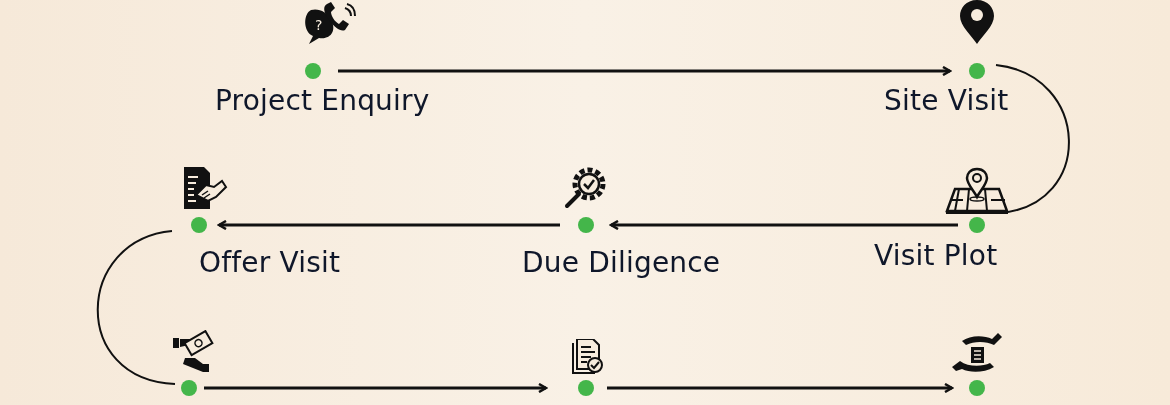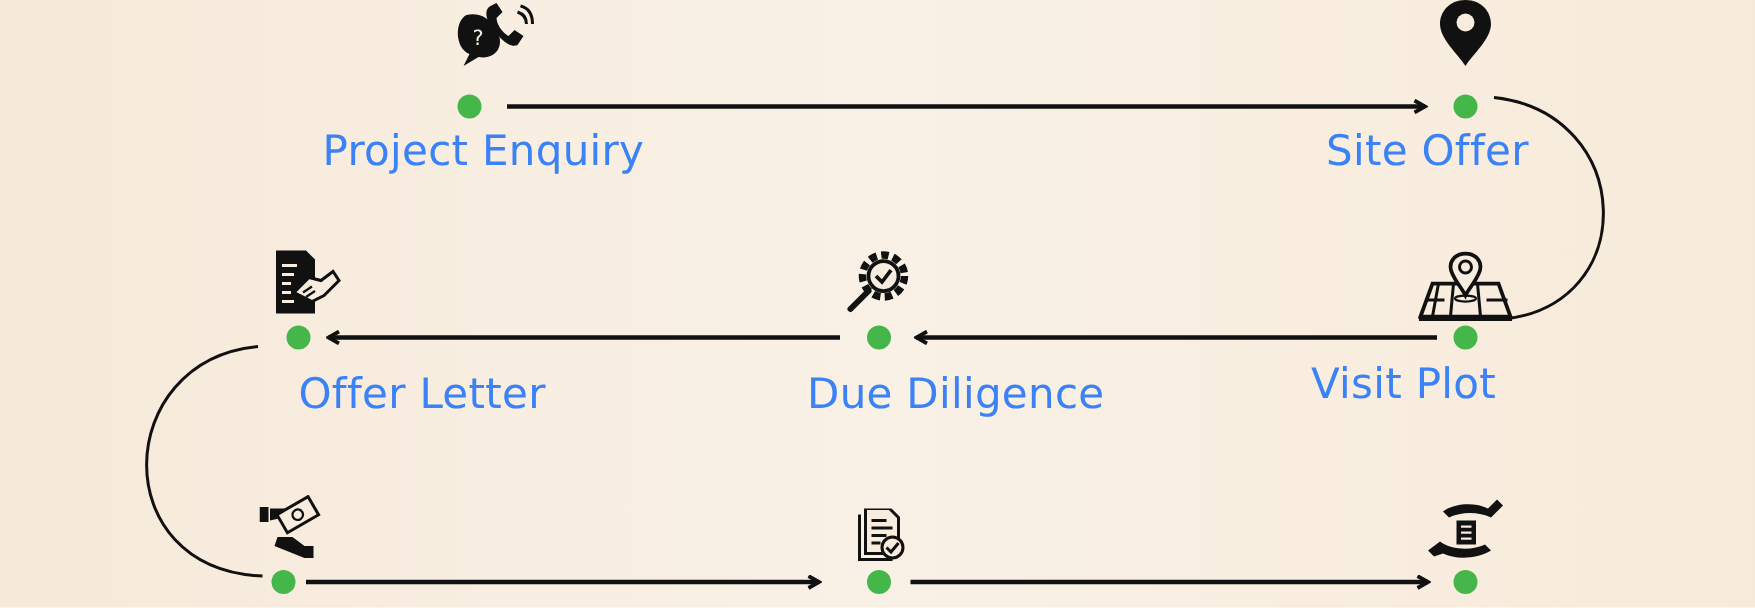--- a/index.html
+++ b/index.html
@@ -3,21 +3,21 @@
 <meta charset="utf-8">
 <style>
   html, body { margin:0; padding:0; }
   body {
     width:1170px; height:405px; overflow:hidden; position:relative;
     background: linear-gradient(90deg, #f6e9d9 0%, #f9f1e6 50%, #f7ead9 100%);
     font-family: "DejaVu Sans", "Liberation Sans", sans-serif;
   }
   svg.links { position:absolute; left:0; top:0; }
   .node { position:absolute; width:16px; height:16px; border-radius:50%; background:#44b64a; transform:translate(-50%,-50%); }
-  .label { position:absolute; font-size:28px; color:#3b82f6; white-space:nowrap; letter-spacing:0.2px; }
+  .label { position:absolute; font-size:28px; color:#0f172a; white-space:nowrap; letter-spacing:0.2px; }
   .icon { position:absolute; transform:translate(-50%,0); }
 </style>
 </head>
 <body>
 
 <svg class="links" width="1170" height="405">
   <defs>
     <marker id="ah" markerWidth="10" markerHeight="10" refX="8" refY="5" orient="auto" markerUnits="userSpaceOnUse">
       <path d="M1,1 L8,5 L1,9" fill="none" stroke="#111" stroke-width="2.5"></path>
     </marker>
@@ -34,24 +34,24 @@
 <div class="node" style="left:313px;top:71px"></div>
 <div class="node" style="left:977px;top:71px"></div>
 <div class="node" style="left:977px;top:225px"></div>
 <div class="node" style="left:586px;top:225px"></div>
 <div class="node" style="left:199px;top:225px"></div>
 <div class="node" style="left:189px;top:388px"></div>
 <div class="node" style="left:586px;top:388px"></div>
 <div class="node" style="left:977px;top:388px"></div>
 
 <div class="label" style="left:215px;top:84px">Project Enquiry</div>
-<div class="label" style="left:884px;top:84px">Site Offer</div>
+<div class="label" style="left:884px;top:84px">Site Visit</div>
 <div class="label" style="left:874px;top:239px">Visit Plot</div>
-<div class="label" style="left:538px;top:246px">Due Diligence</div>
-<div class="label" style="left:199px;top:246px">Offer Letter</div>
+<div class="label" style="left:522px;top:246px">Due Diligence</div>
+<div class="label" style="left:199px;top:246px">Offer Visit</div>
 
 <svg class="icon" style="left:333px;top:0px" width="64" height="46" viewBox="0 0 64 46">
   <path d="M10,10 C2,14 2,32 12,36 L8,44 L18,38 C30,40 36,30 30,20 C26,12 18,8 10,10 Z" fill="#111"></path>
   <text x="14" y="30" font-size="14" fill="#f7ecdd" font-family="DejaVu Sans, sans-serif">?</text>
   <path d="M26,4 C22,6 22,12 28,20 C34,28 40,32 44,30 L48,24 L42,20 L38,24 C34,22 30,16 30,12 L34,8 L30,2 Z" fill="#111"></path>
   <path d="M44,8 Q50,10 50,16 M46,4 Q54,6 54,16" fill="none" stroke="#111" stroke-width="2"></path>
 </svg>
 
 <svg class="icon" style="left:977px;top:0px" width="34" height="46" viewBox="0 0 34 46">
   <path d="M17,0 C6,0 0,8 0,16 C0,26 12,36 17,44 C22,36 34,26 34,16 C34,8 28,0 17,0 Z" fill="#111"></path>

